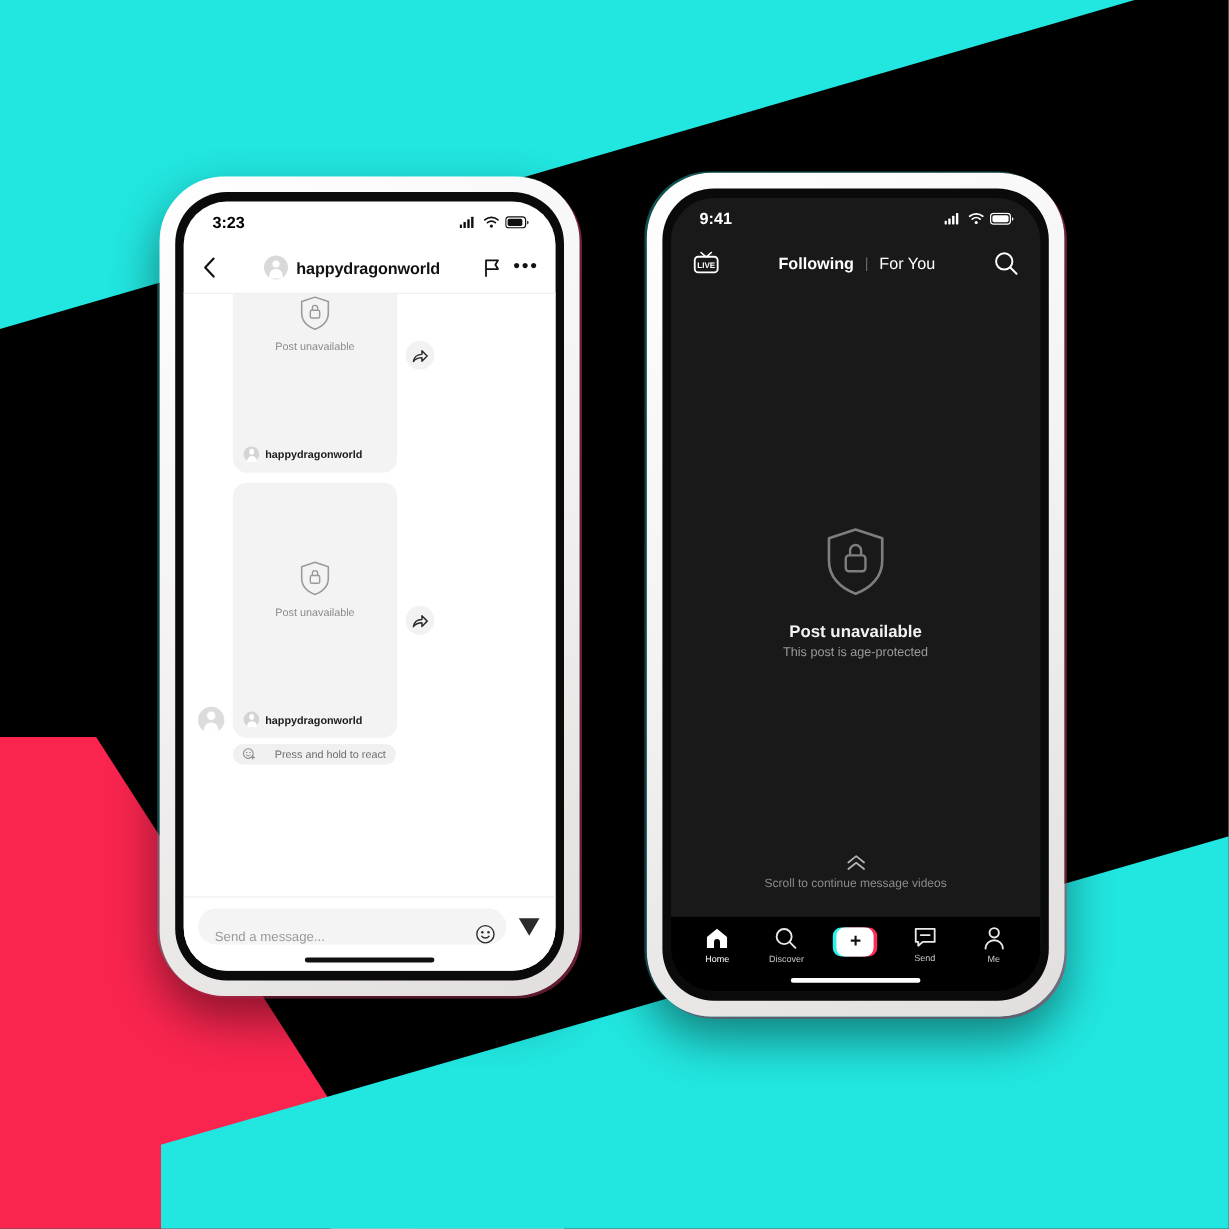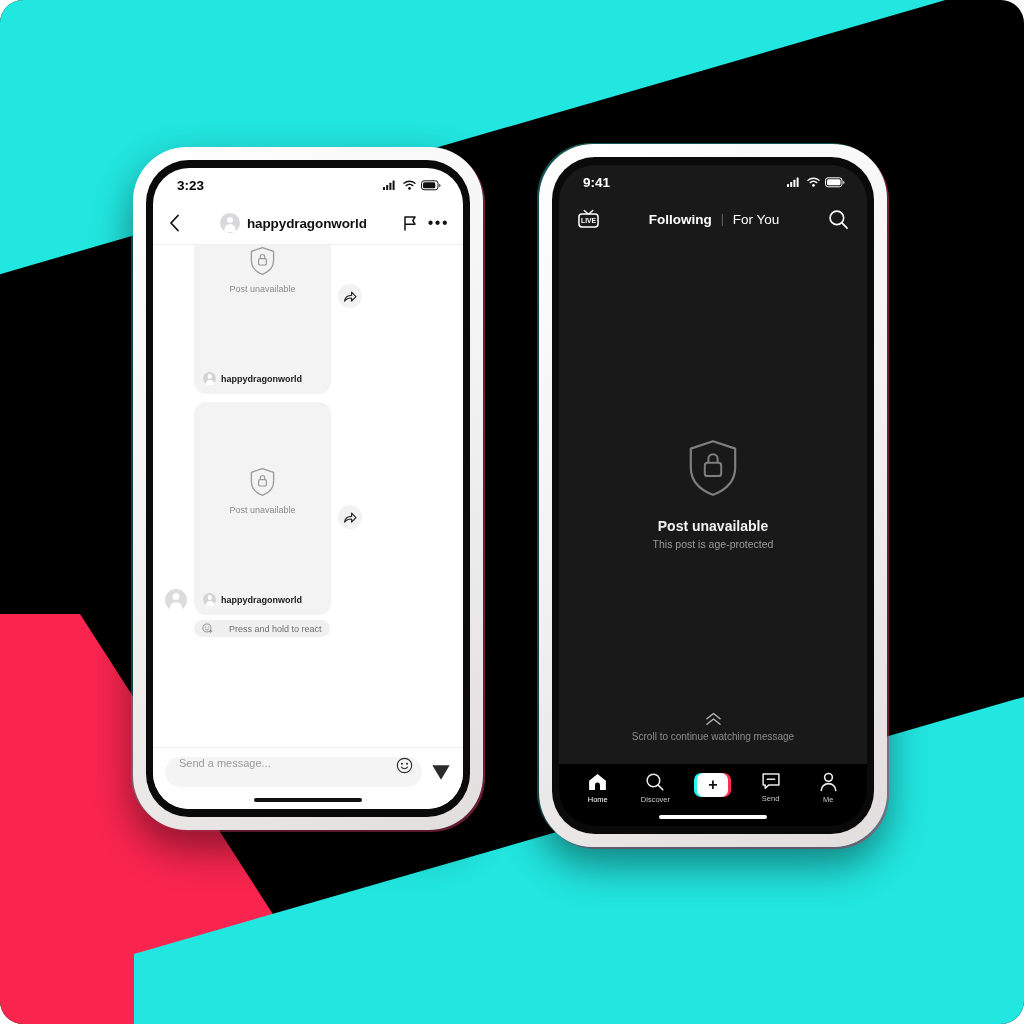--- a/index.html
+++ b/index.html
@@ -6,21 +6,20 @@
   html, body {
     width: 1024px; height: 1024px;
     font-family: "Liberation Sans", sans-serif;
     overflow: hidden;
   }
   #stage {
     position: relative;
     width: 1024px; height: 1024px;
     background: #000000;
     overflow: hidden;
-    border-radius: 23px;
   }
 
   
   .bg-shape { position: absolute; }
   #bg-cyan-top {
     top: -10px; left: -20px;
     width: 1080px; height: 470px;
     background: #22E6E0;
     clip-path: polygon(0 0, 1000px 0, 0 290px);
   }
@@ -186,21 +185,21 @@
     position: absolute; left: 0; right: 0; bottom: 0;
     height: 62px;
     display: flex; align-items: center; gap: 9px;
     padding: 0 12px 14px 12px;
     background: #fff;
     border-top: 1px solid #EFEFEF;
   }
   .composer-field {
     flex: 1; height: 30px;
     background: #F4F4F4; border-radius: 16px;
-    display: flex; align-items: flex-start; justify-content: space-between;
+    display: flex; align-items: flex-end; justify-content: space-between;
     padding: 0 9px 0 14px;
   }
   .composer-placeholder { font-size: 11px; color: #9A9A9A; }
   .home-indicator-light {
     position: absolute; left: 50%; transform: translateX(-50%); bottom: 7px;
     width: 108px; height: 4px; border-radius: 3px; background: #111;
   }
 
   
   .tt-header {
@@ -481,21 +480,21 @@
           <span class="tt-sub">This post is age-protected</span>
         </div>
 
         <div class="tt-scroll-hint">
           <span>
             <svg width="19" height="15" viewBox="0 0 20 16">
               <path d="M3 7.2 10 1.6l7 5.6" stroke="#B4B4B4" stroke-width="1.5" fill="none" stroke-linecap="round" stroke-linejoin="round"></path>
               <path d="M3 13 10 7.4l7 5.6" stroke="#B4B4B4" stroke-width="1.5" fill="none" stroke-linecap="round" stroke-linejoin="round"></path>
             </svg>
           </span>
-          <span class="tt-scroll-text">Scroll to continue watching message</span>
+          <span class="tt-scroll-text">Scroll to continue message videos</span>
         </div>
 
         <div class="tt-nav">
 
           <div class="nav-item">
             <span>
               <svg width="21" height="20" viewBox="0 0 22 21">
                 <path d="M11 2 2.2 9.3v9.5h6.2v-5.2a2.6 2.6 0 0 1 5.2 0v5.2h6.2V9.3z" fill="#fff"></path>
               </svg>
             </span>

